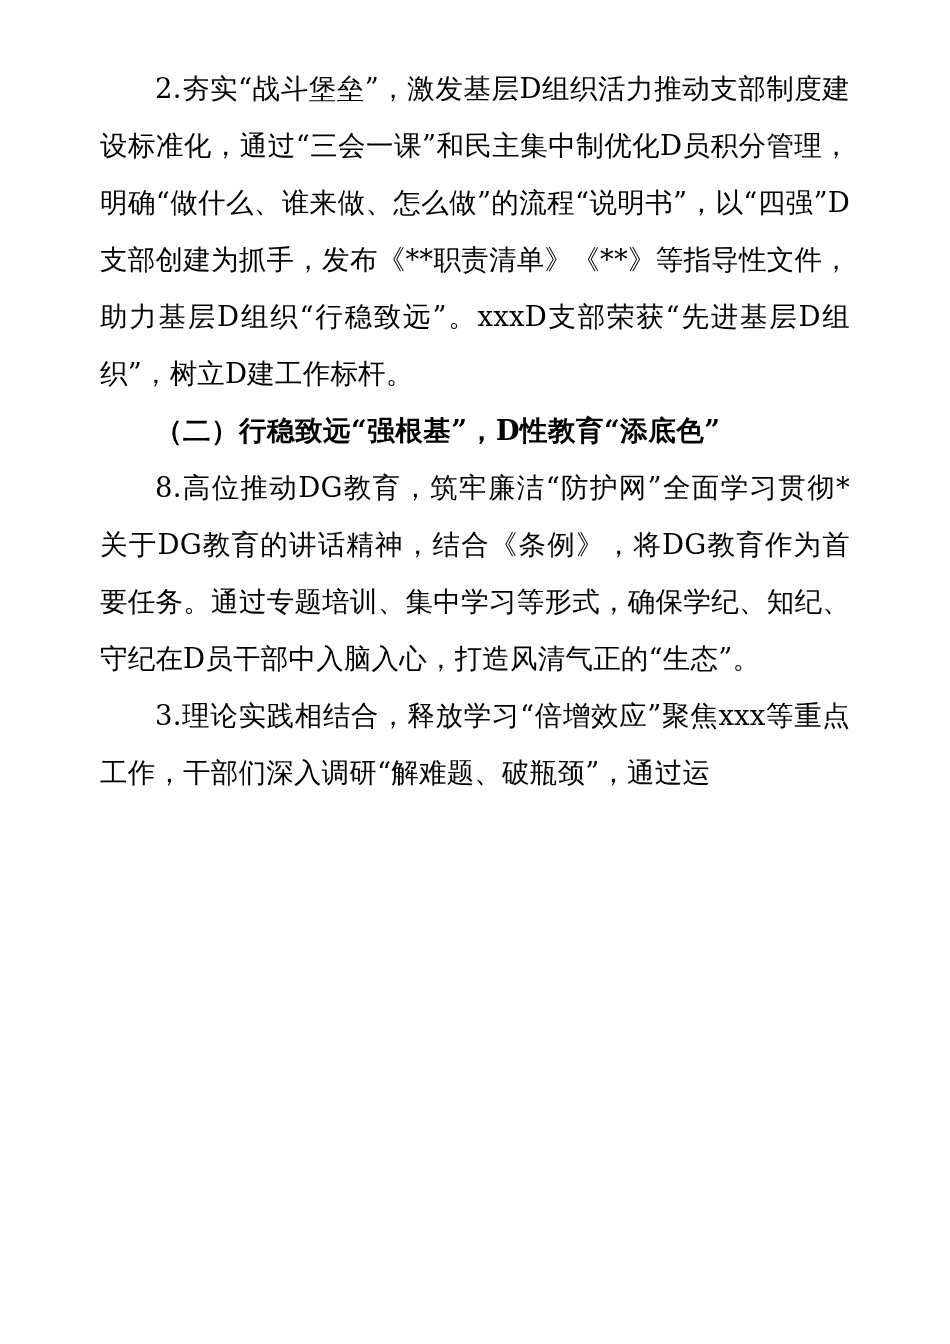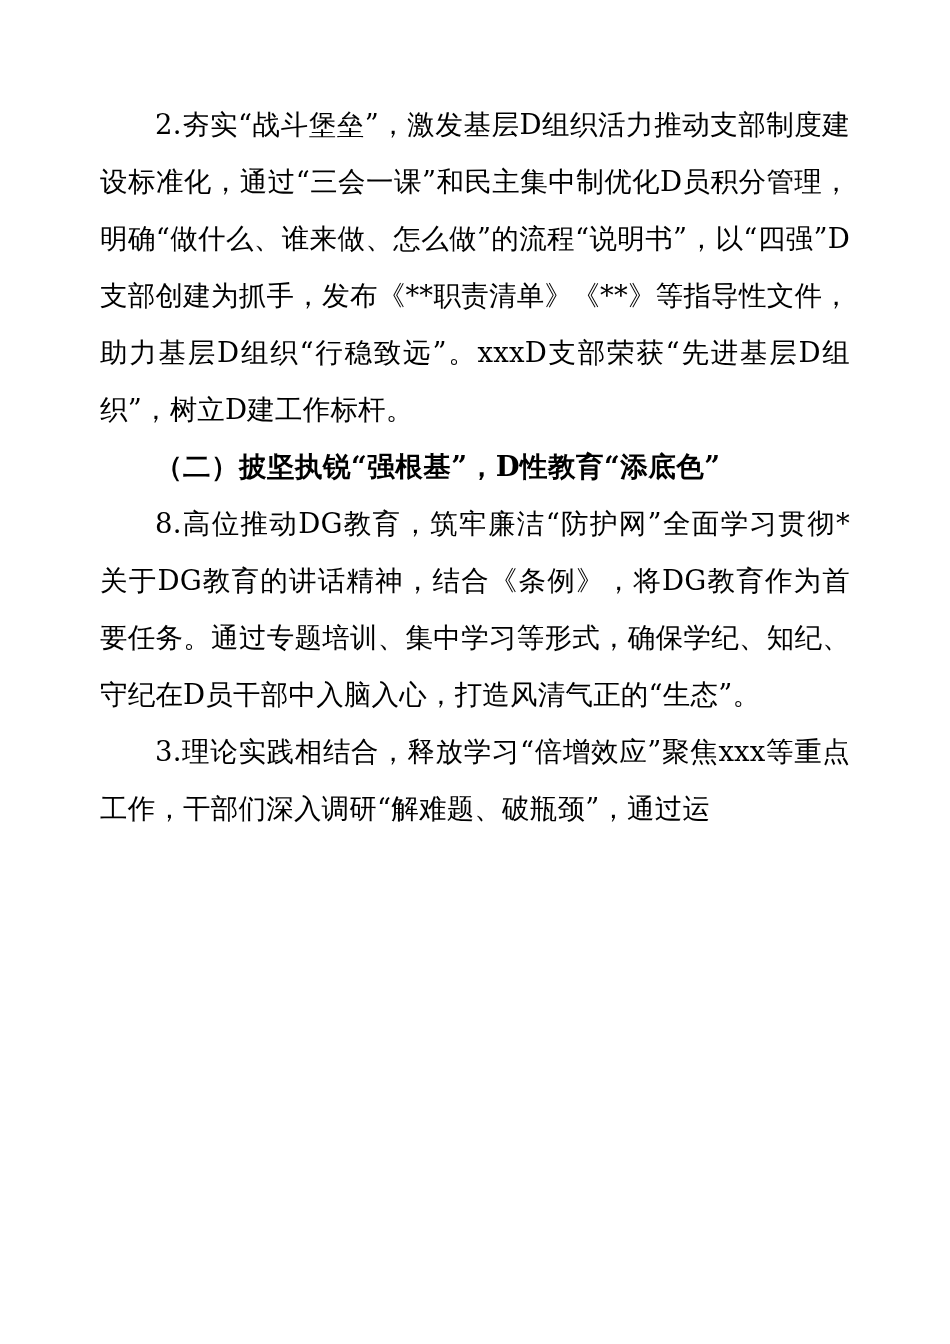--- a/index.html
+++ b/index.html
@@ -11,21 +11,21 @@
     width: 950px;
     height: 1344px;
     font-family: "DejaVu Serif", "Liberation Serif", serif;
     color: #000000;
     overflow: hidden;
   }
   .page {
     box-sizing: border-box;
     width: 950px;
     height: 1344px;
-    padding: 96px 100px 40px 100px;
+    padding: 60px 100px 40px 100px;
     background: #ffffff;
   }
   .doc-body {
     font-size: 27.5px;
     line-height: 57px;
     text-align: justify;
     text-justify: inter-ideograph;
     letter-spacing: 0.2px;
   }
   .para {
@@ -41,17 +41,17 @@
   .para + .para {
     margin-top: 0px;
   }
 </style>
 </head>
 <body>
 
 <div class="page">
   <div class="doc-body">
     <p class="para">2.夯实“战斗堡垒”，激发基层D组织活力推动支部制度建设标准化，通过“三会一课”和民主集中制优化D员积分管理，明确“做什么、谁来做、怎么做”的流程“说明书”，以“四强”D支部创建为抓手，发布《**职责清单》《**》等指导性文件，助力基层D组织“行稳致远”。xxxD支部荣获“先进基层D组织”，树立D建工作标杆。</p>
-    <p class="para heading">（二）披坚执锐“强根基”，D性教育“添底色”</p>
+    <p class="para heading">（二）行稳致远“强根基”，D性教育“添底色”</p>
     <p class="para">8.高位推动DG教育，筑牢廉洁“防护网”全面学习贯彻*关于DG教育的讲话精神，结合《条例》，将DG教育作为首要任务。通过专题培训、集中学习等形式，确保学纪、知纪、守纪在D员干部中入脑入心，打造风清气正的“生态”。</p>
     <p class="para">3.理论实践相结合，释放学习“倍增效应”聚焦xxx等重点工作，干部们深入调研“解难题、破瓶颈”，通过运</p>
   </div>
 </div>
 
 </body></html>

